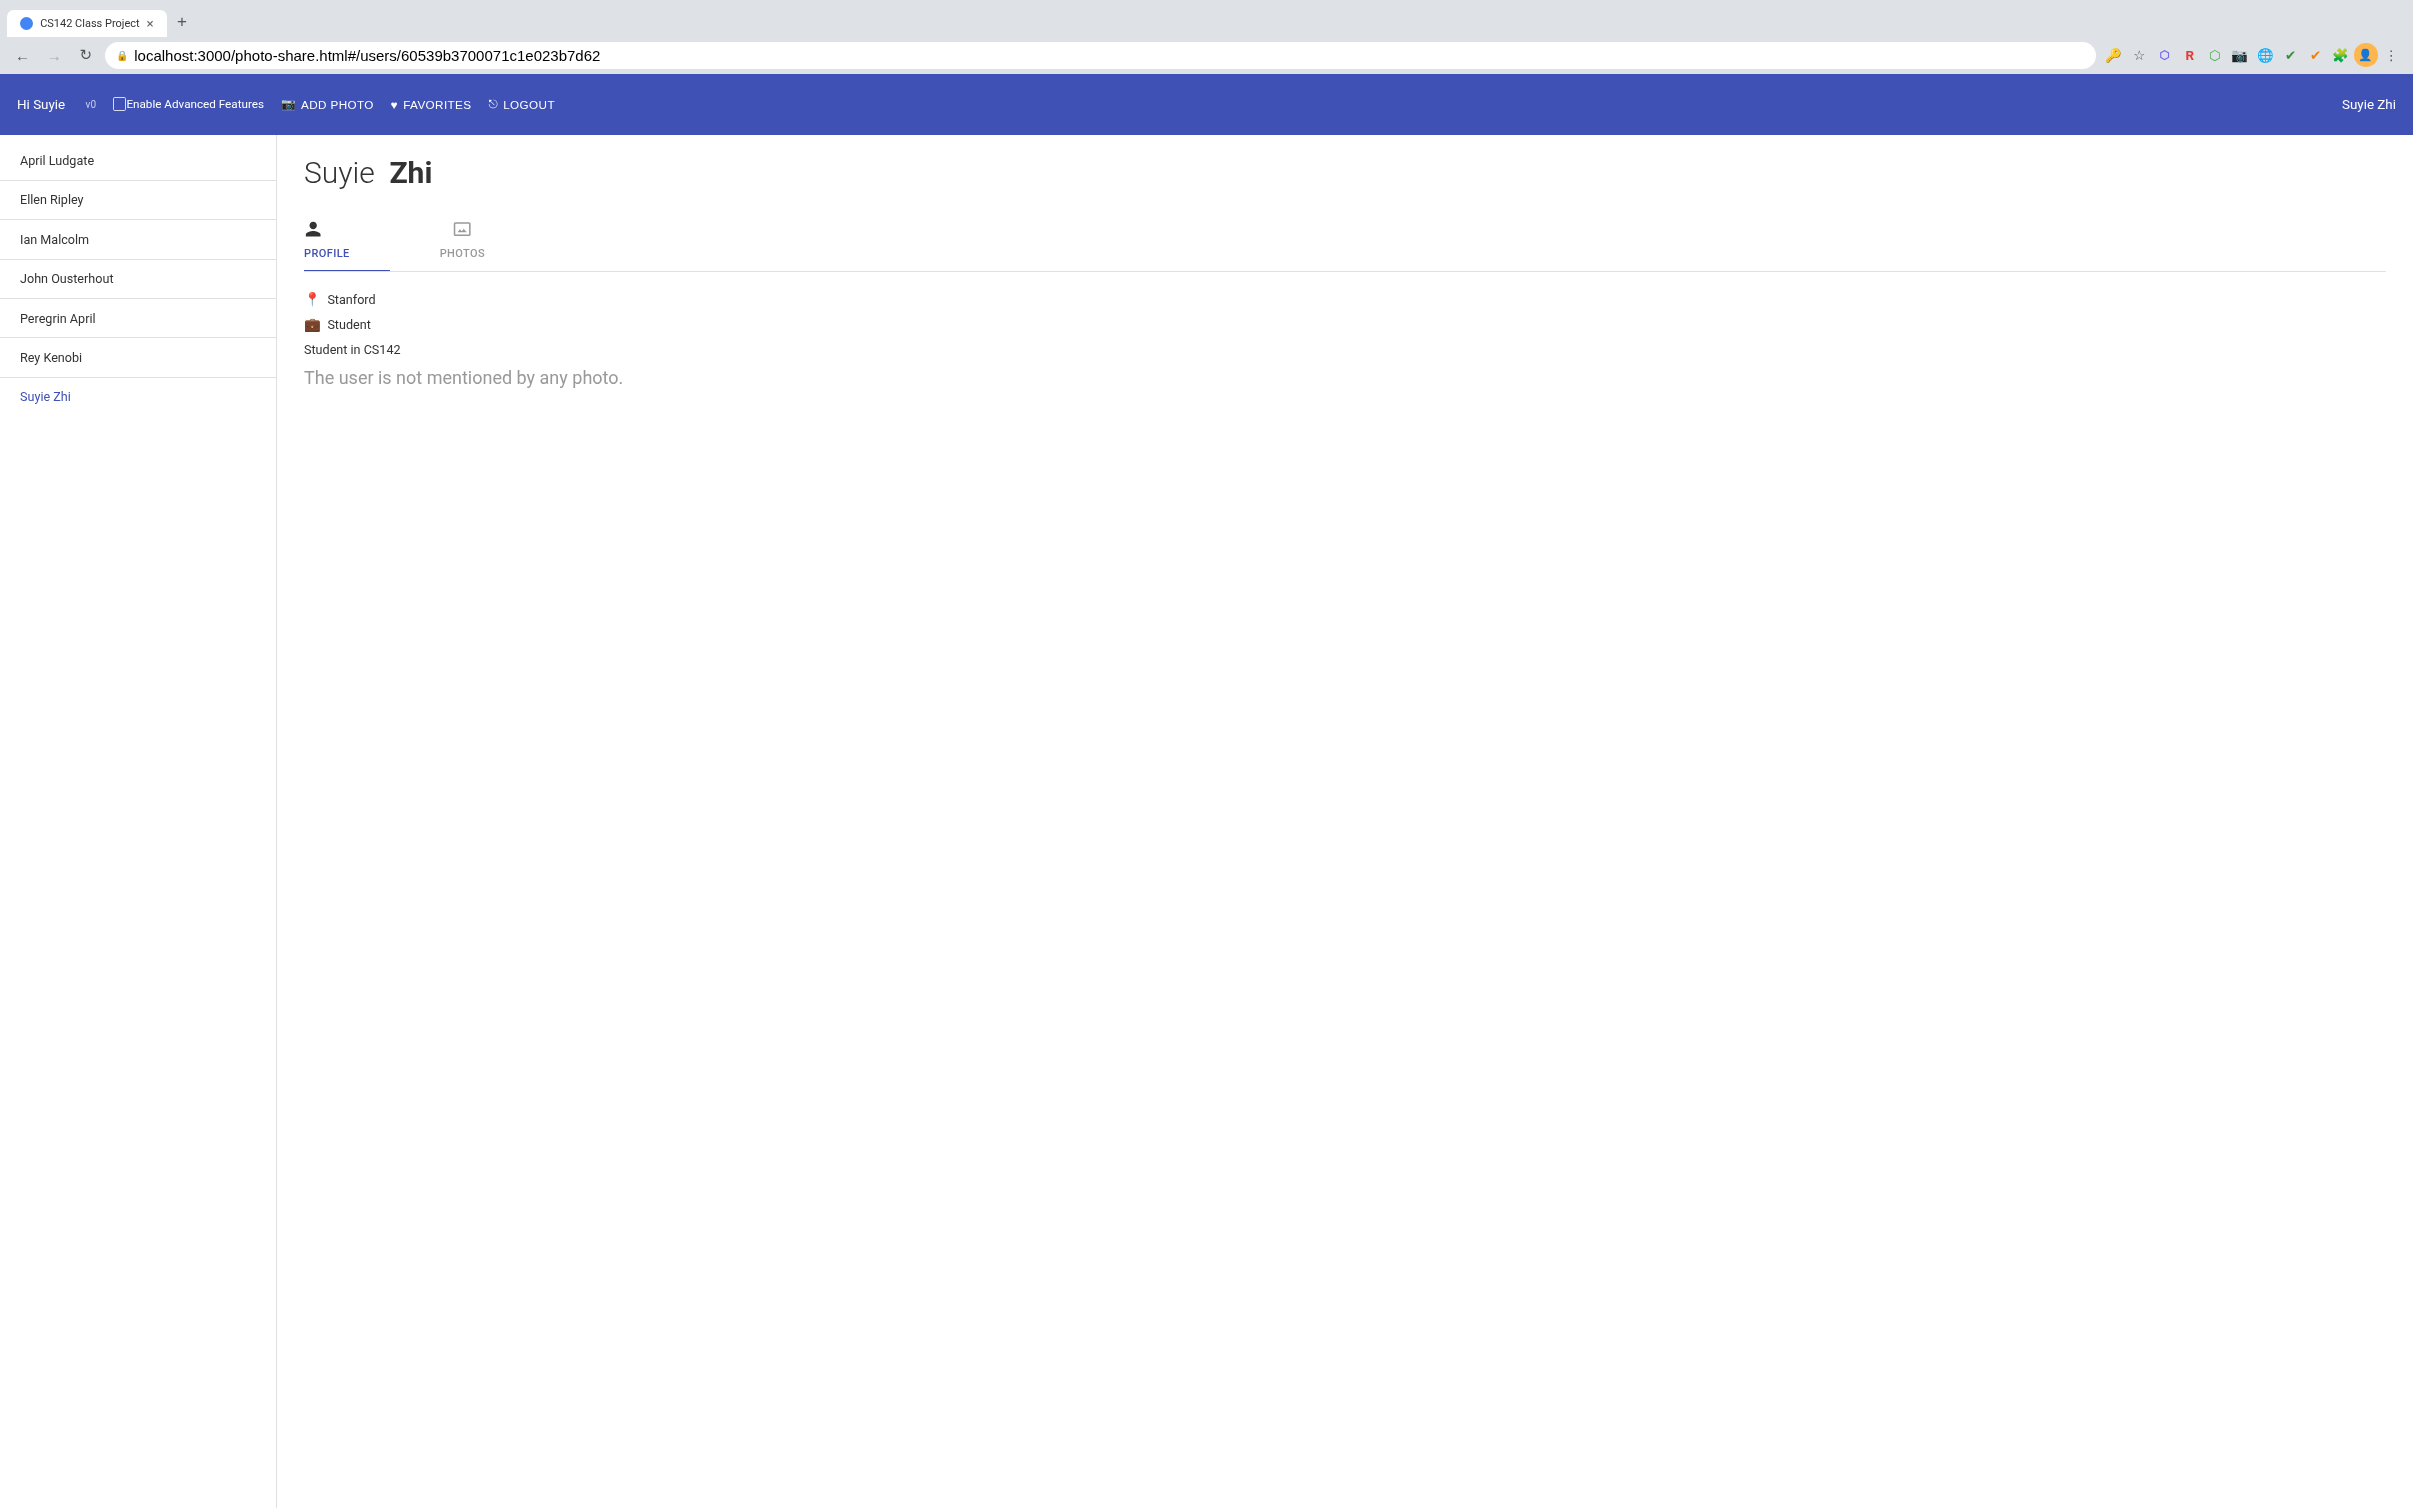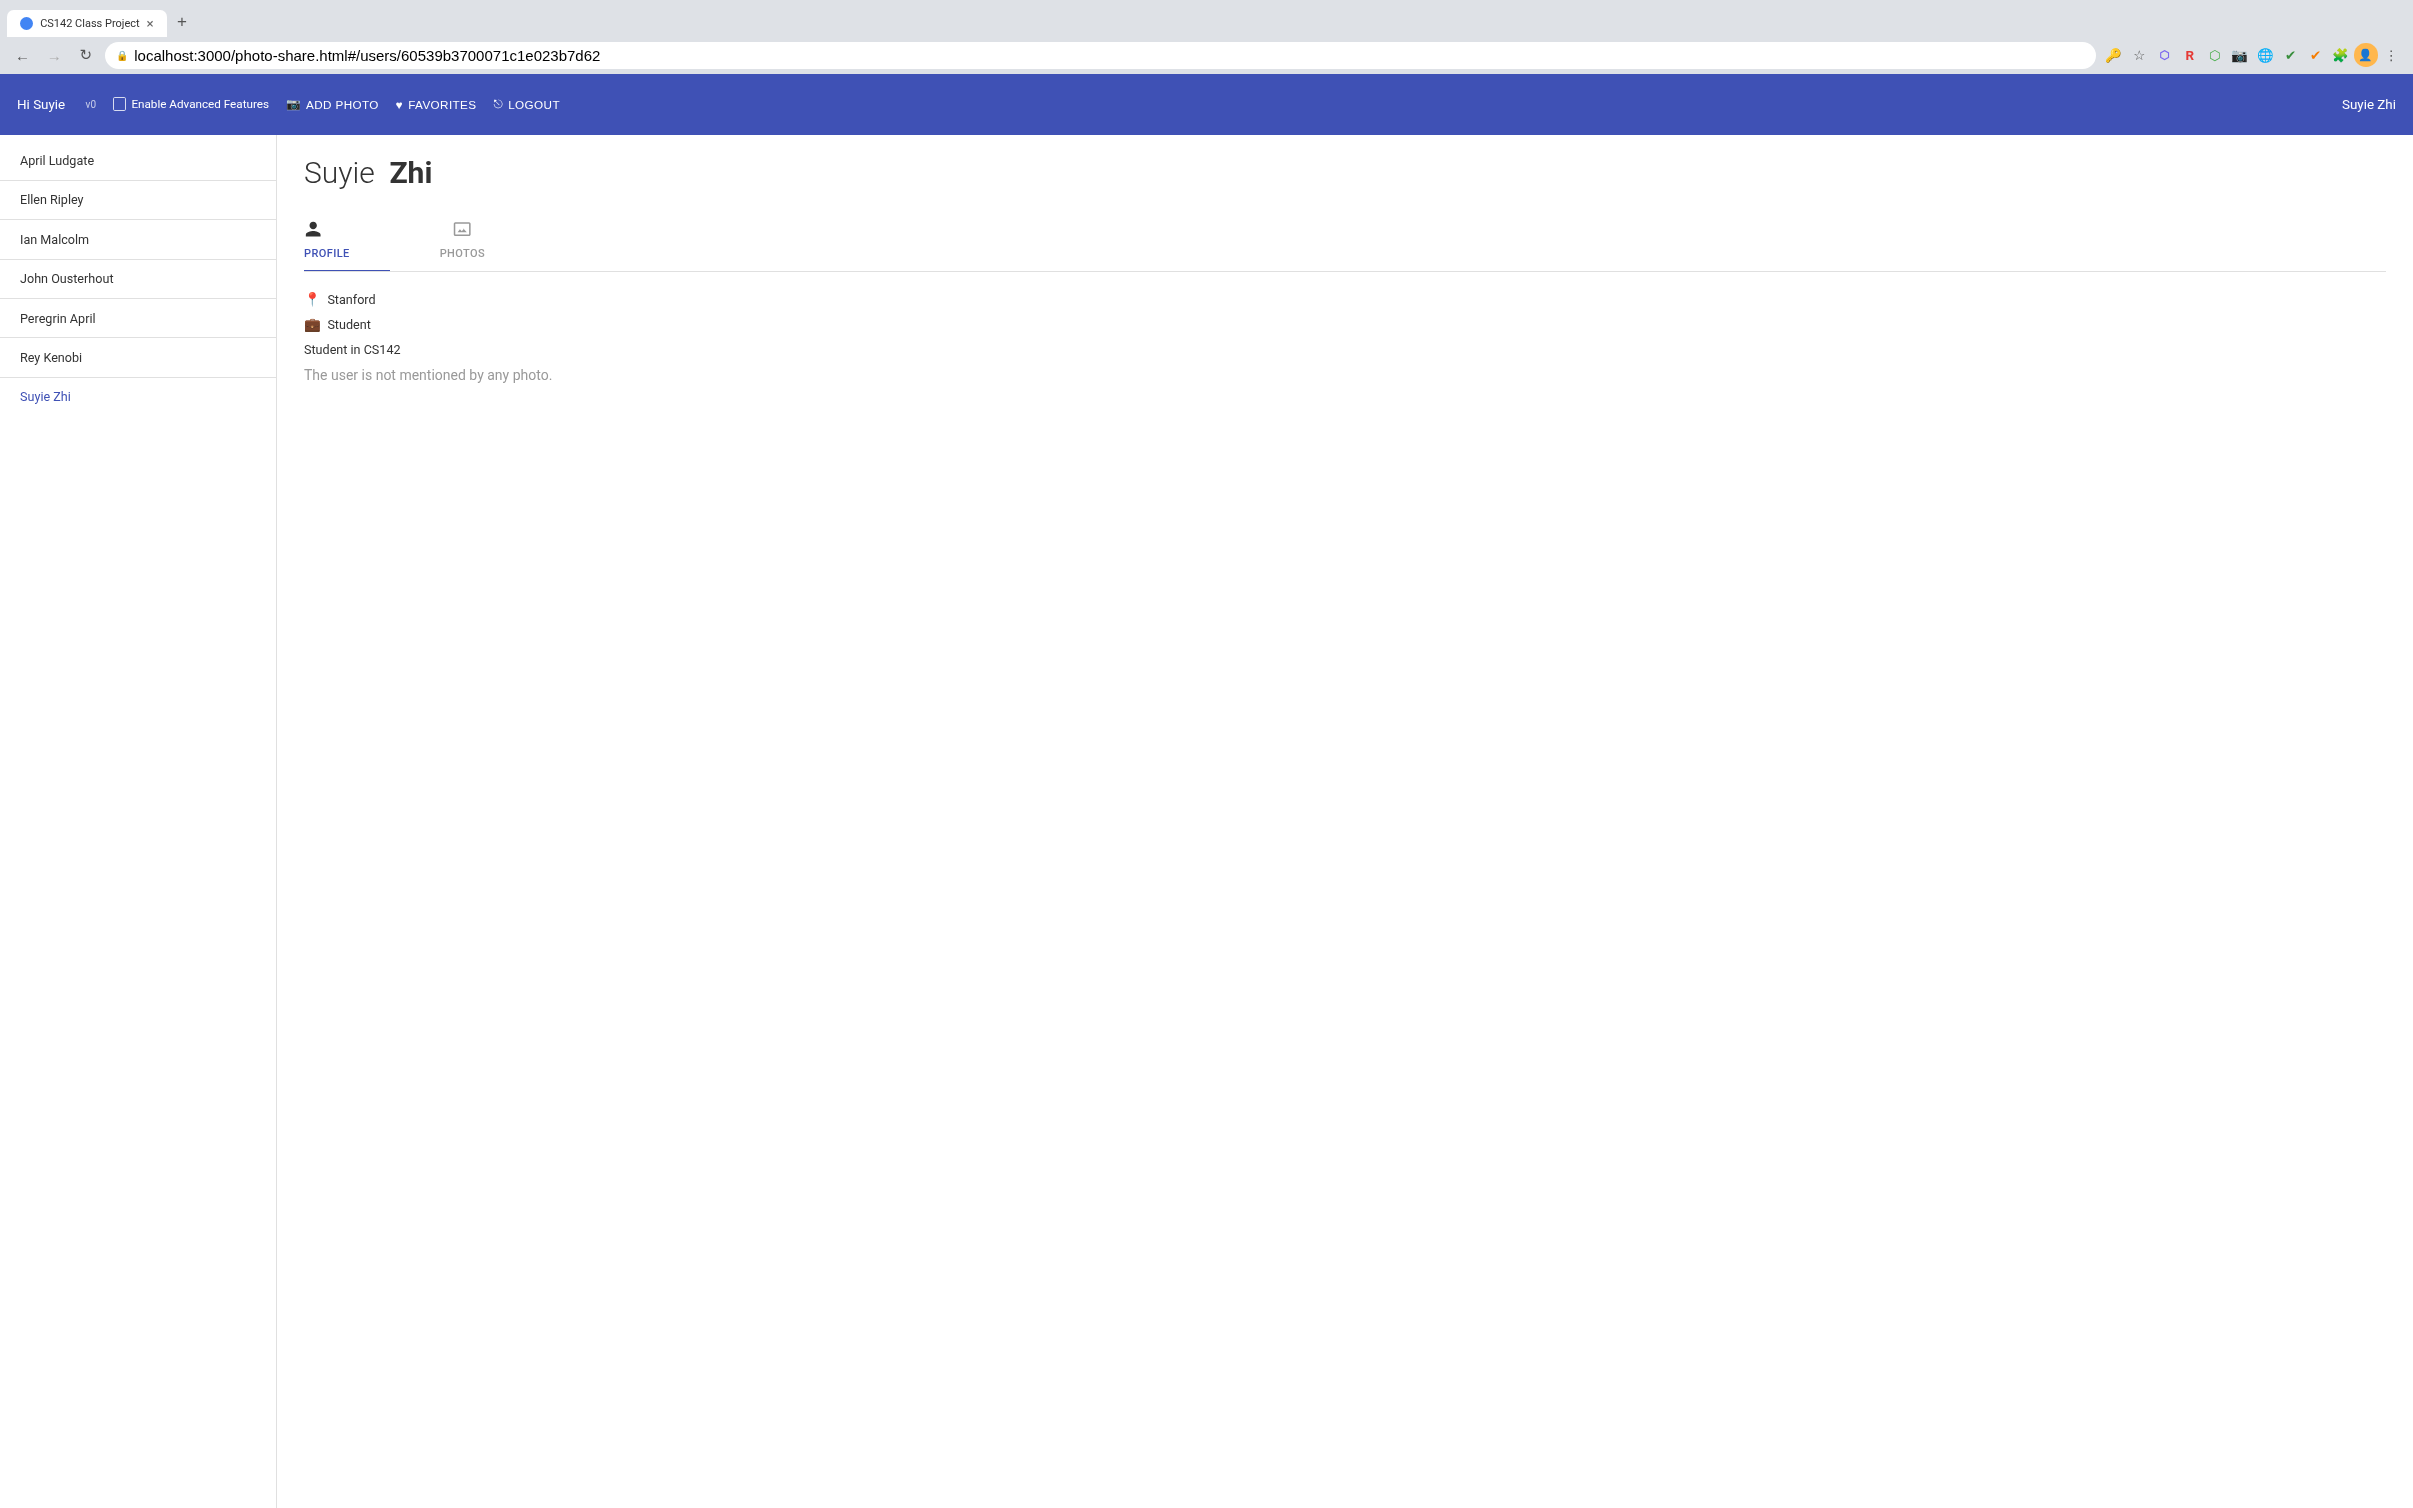--- a/index.html
+++ b/index.html
@@ -21,21 +21,21 @@
     .address-bar-input { flex: 1; border: none; outline: none; font-size: 15px; background: transparent; }
     .lock-icon { color: #555; font-size: 10px; }
     .toolbar-icons { display: flex; align-items: center; gap: 1.7px; }
     .toolbar-icon { width: 23.5px; height: 23.5px; border-radius: 50%; display: flex; align-items: center; justify-content: center; cursor: pointer; font-size: 13.4px; color: #555; }
     .avatar-icon { width: 23.5px; height: 23.5px; border-radius: 50%; background: #f4a; display: flex; align-items: center; justify-content: center; overflow: hidden; }
 
     
     .app-navbar { background: #3f51b5; color: white; display: flex; align-items: center; padding: 0 17px; height: 61px; gap: 17px; }
     .navbar-greeting { font-size: 13.4px; font-weight: 400; }
     .navbar-version { font-size: 10px; color: rgba(255,255,255,0.7); margin-left: 3.4px; }
-    .navbar-checkbox-label { display: flex; align-items: center; gap: 5px; cursor: pointer; font-size: 11.7px; font-weight: 400; }
+    .navbar-checkbox-label { display: flex; align-items: center; cursor: pointer; font-size: 11.7px; font-weight: 400; }
     .navbar-checkbox { width: 13.4px; height: 13.4px; border: 1.7px solid rgba(255,255,255,0.8); border-radius: 1.7px; flex-shrink: 0; }
     .navbar-btn { display: flex; align-items: center; gap: 5px; color: white; text-decoration: none; font-size: 11.7px; font-weight: 500; letter-spacing: 0.4px; cursor: pointer; background: none; border: none; padding: 0; }
     .navbar-spacer { flex: 1; }
     .navbar-username { font-size: 13.4px; font-weight: 400; }
 
     
     .app-body { display: flex; min-height: calc(100vh - 47px - 57px); }
 
     
     .sidebar { width: 277px; flex-shrink: 0; border-right: 0.8px solid #e0e0e0; padding: 6.7px 0; }
@@ -52,21 +52,21 @@
     .tabs { display: flex; border-bottom: 0.8px solid #e0e0e0; margin-bottom: 20px; }
     .tab-item { display: flex; flex-direction: column; align-items: center; gap: 5px; padding: 10px 40px; cursor: pointer; color: #999; font-size: 11px; font-weight: 500; letter-spacing: 0.4px; position: relative; border-bottom: 1.7px solid transparent; }
     .tab-item.active { color: #3f51b5; border-bottom: 1.7px solid #3f51b5; }
     .tab-item:first-child { padding-left: 0; align-items: flex-start; }
     .tab-icon { font-size: 17px; }
 
     
     .profile-info { margin-bottom: 10px; display: flex; align-items: center; gap: 6.7px; font-size: 12.6px; color: #333; }
     .profile-icon { font-size: 13.4px; }
     .profile-desc { font-size: 12.6px; color: #333; margin-bottom: 6.7px; }
-    .profile-mention { font-size: 14px; color: #999; margin-top: 10px; }
+    .profile-mention { font-size: 18px; color: #999; margin-top: 10px; }
   </style>
 </head>
 <body>
 
 <div class="browser-chrome">
   <div class="tab-bar">
     <div class="tab">
       <div class="tab-favicon">
         <svg width="10" height="10" viewBox="0 0 12 12">
             <circle cx="6" cy="6" r="6" fill="#4285f4"></circle>

